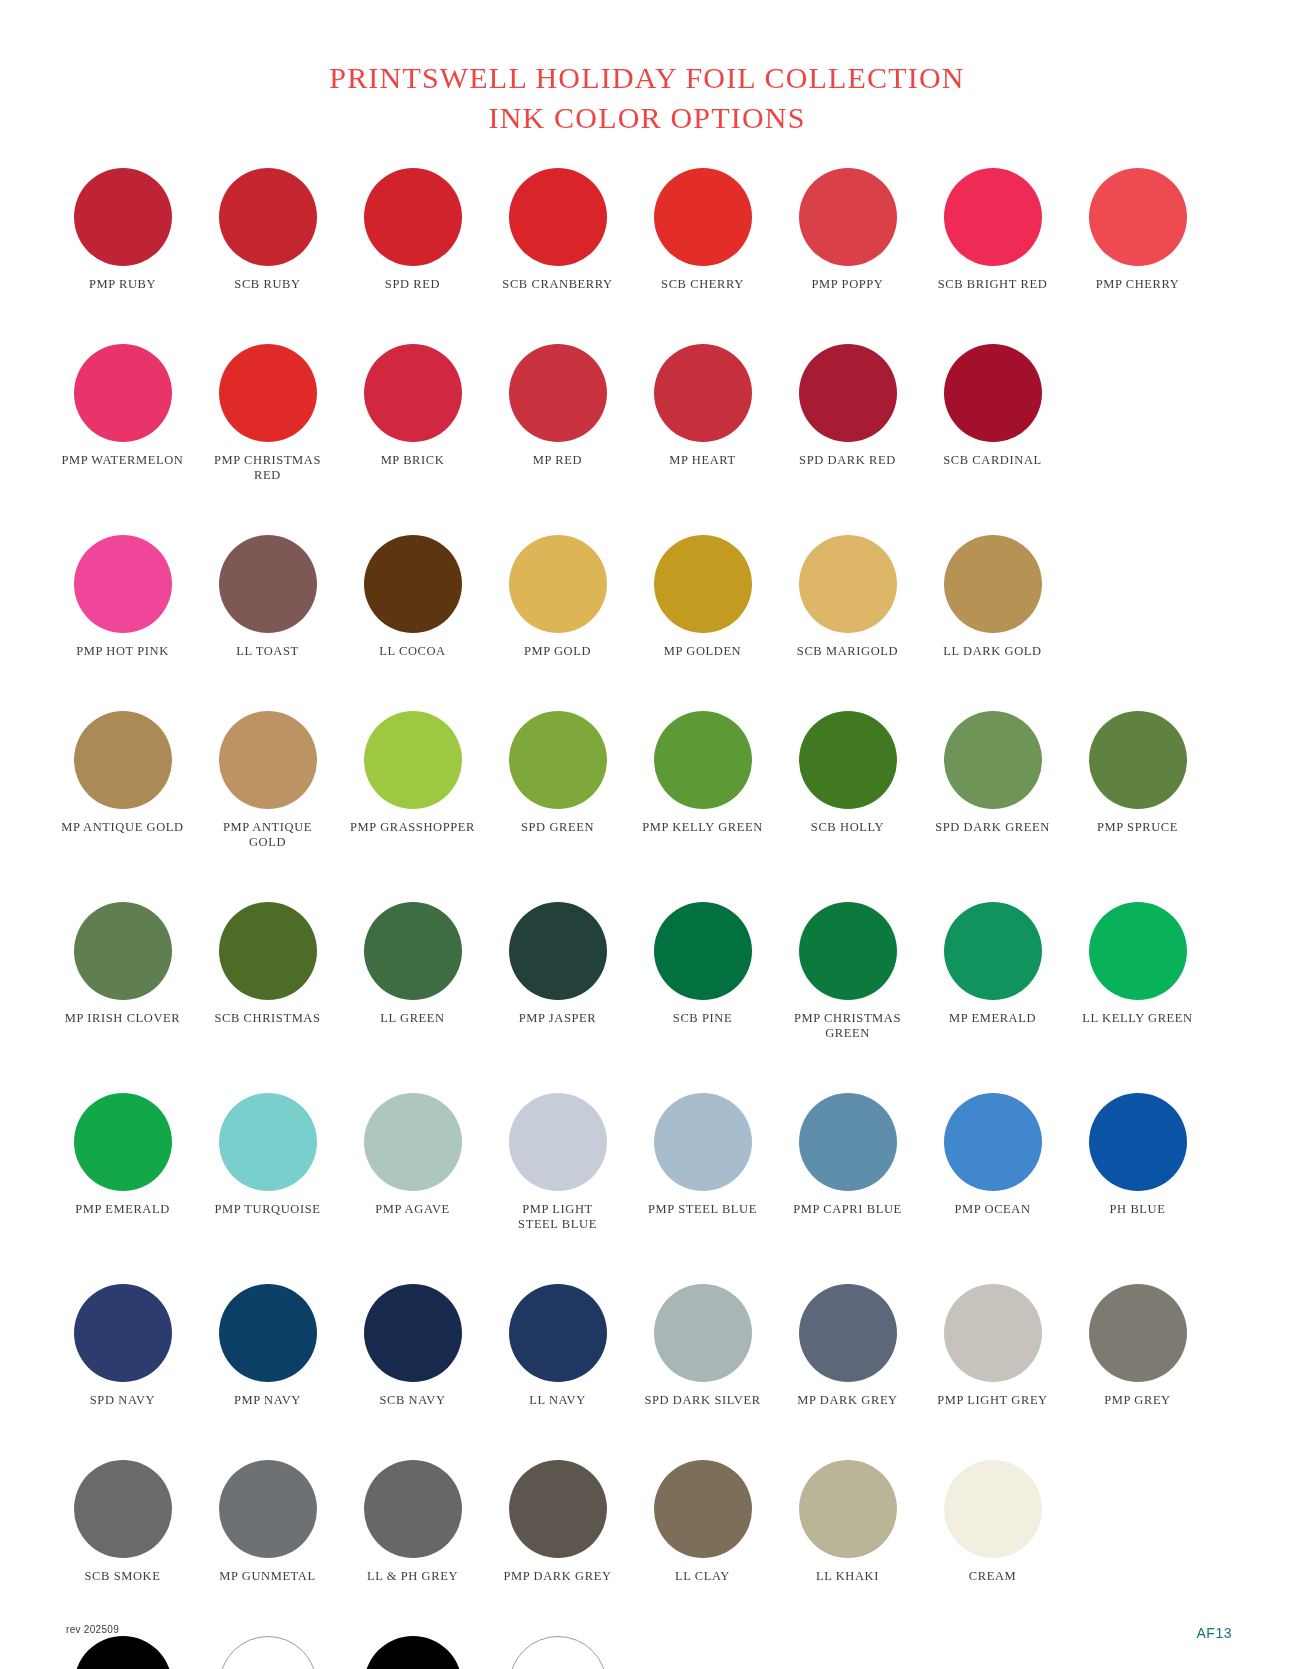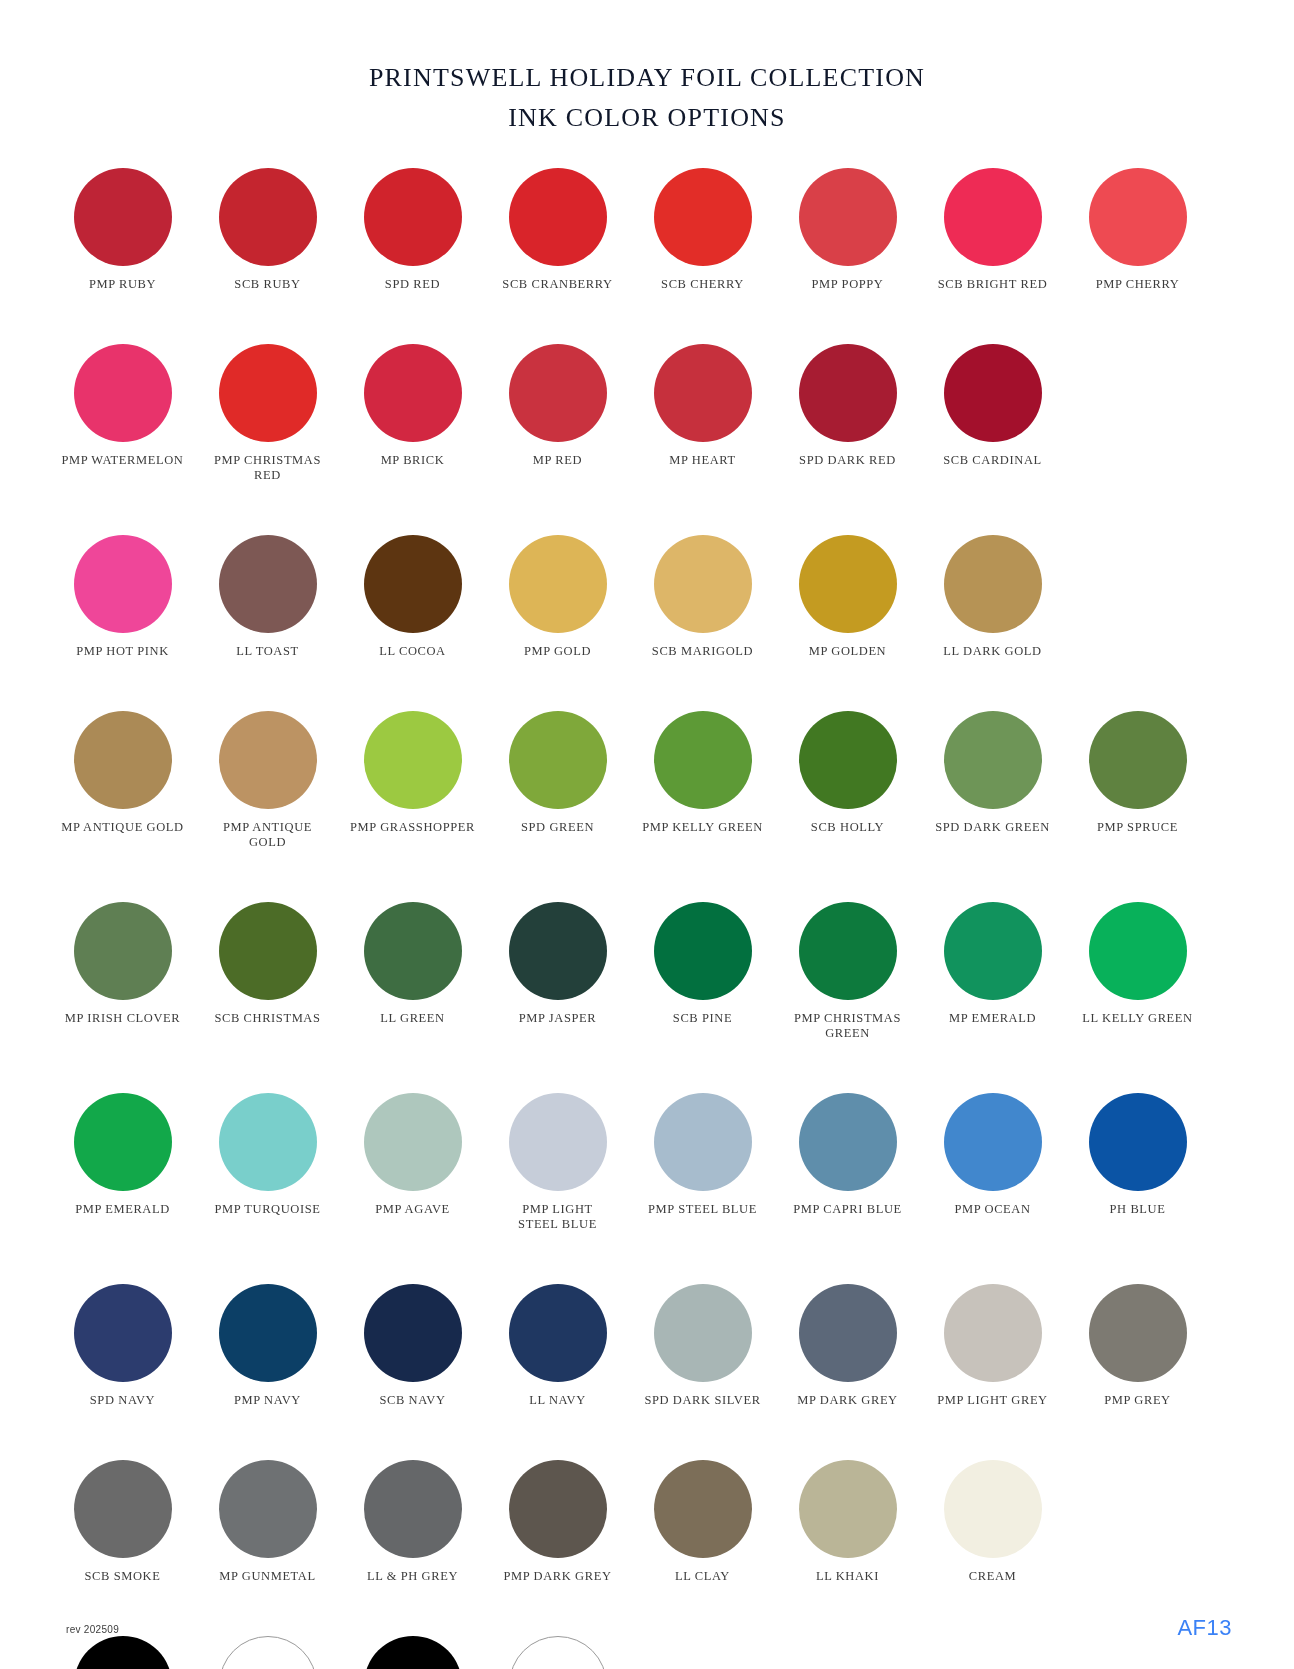--- a/index.html
+++ b/index.html
@@ -21,23 +21,23 @@
     box-sizing: border-box;
   }
 
   
   .title-block {
     text-align: center;
     padding-top: 58px;
   }
   .title-line {
     font-family: "Liberation Serif", serif;
-    font-size: 26px;
+    font-size: 30px;
     letter-spacing: 1.2px;
-    color: #0f172a;
+    color: #ef4444;
     line-height: 40px;
     font-weight: 400;
   }
 
   
   .grid {
     margin: 0 auto;
     padding: 0;
     width: 1160px;
     margin-left: 50px;
@@ -95,22 +95,22 @@
     left: 66px;
     bottom: 0;
     font-size: 10px;
     color: #3c3c3c;
     letter-spacing: 0.3px;
   }
   .footer-right {
     position: absolute;
     right: 62px;
     bottom: -6px;
-    font-size: 22px;
-    color: #3b82f6;
+    font-size: 14px;
+    color: #0f766e;
     letter-spacing: 0.5px;
   }
 </style>
 </head>
 <body>
 
 <div class="page">
 
   <div class="title-block">
     <div class="title-line">PRINTSWELL HOLIDAY FOIL COLLECTION</div>
@@ -196,26 +196,26 @@
         </div>
         <div class="cell">
           <div class="swatch" style="background: rgb(93, 53, 17);"></div>
           <div class="label">LL COCOA</div>
         </div>
         <div class="cell">
           <div class="swatch" style="background: rgb(221, 181, 86);"></div>
           <div class="label">PMP GOLD</div>
         </div>
         <div class="cell">
+          <div class="swatch" style="background: rgb(196, 155, 33);"></div>
+          <div class="label">MP GOLDEN</div>
+        </div>
+        <div class="cell">
           <div class="swatch" style="background: rgb(221, 182, 104);"></div>
           <div class="label">SCB MARIGOLD</div>
-        </div>
-        <div class="cell">
-          <div class="swatch" style="background: rgb(196, 155, 33);"></div>
-          <div class="label">MP GOLDEN</div>
         </div>
         <div class="cell">
           <div class="swatch" style="background: rgb(182, 147, 85);"></div>
           <div class="label">LL DARK GOLD</div>
         </div>
       </div>
       <div class="row-spacer"></div>
       <div class="row">
         <div class="cell">
           <div class="swatch" style="background: rgb(171, 138, 86);"></div>

